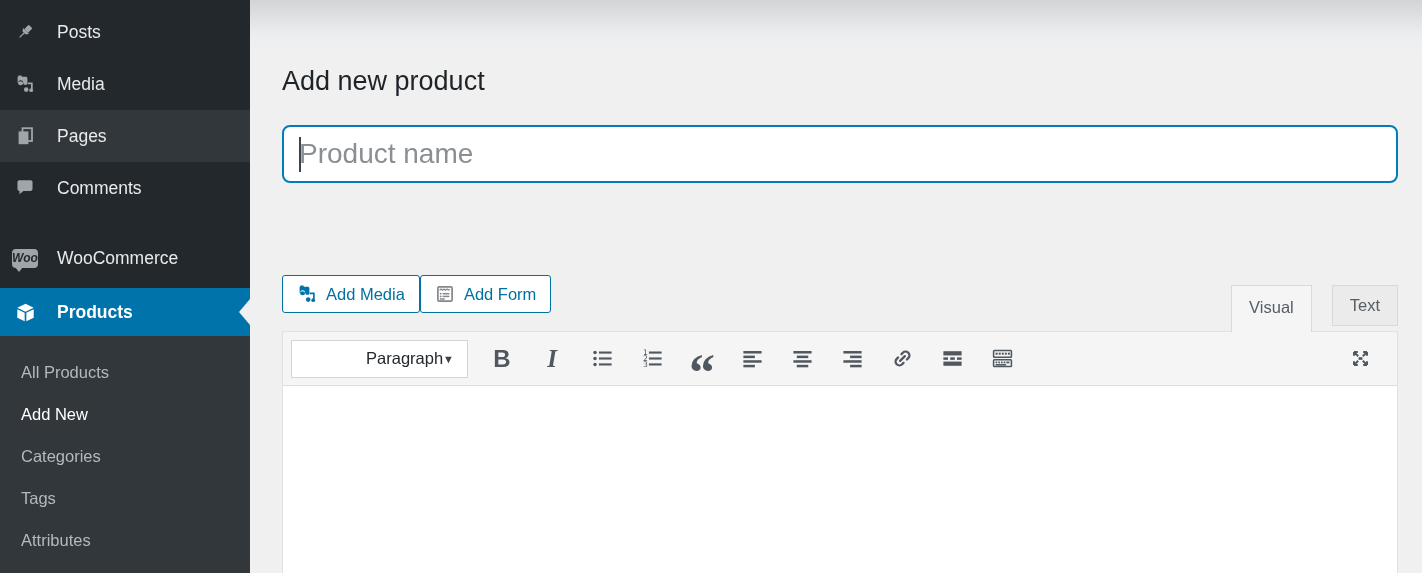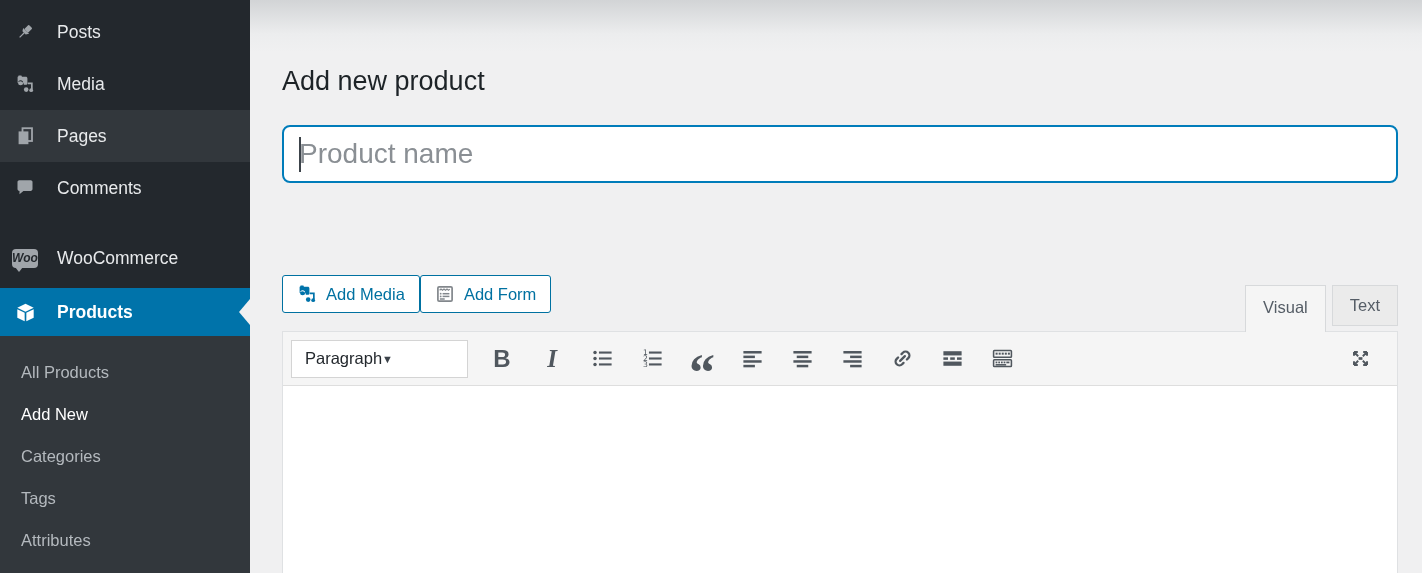--- a/index.html
+++ b/index.html
@@ -31,29 +31,29 @@
                  font-size:28px; color:#32373c; padding:0 15px; outline:none; font-family:"Liberation Sans", sans-serif; }
   .title-input::placeholder { color:#8a8f94; opacity:1; }
   .caret { position:absolute; left:17px; top:12px; width:2px; height:35px; background:#3c434a; }
 
   .editor-tools { margin-top:86px; height:62px; position:relative; }
   .media-buttons { position:absolute; left:0; top:6px; display:flex; }
   .wp-button { display:flex; align-items:center; gap:9px; height:38px; padding:0 14px; background:#ffffff;
                border:1px solid #0071a1; border-radius:3px; color:#0071a1; font-size:16.5px; cursor:pointer; }
   .wp-button .bicon { width:20px; height:20px; display:flex; align-items:center; justify-content:center; }
 
-  .editor-tabs { position:absolute; right:0; bottom:0; display:flex; align-items:flex-end; gap:6px; }
+  .editor-tabs { position:absolute; right:0; bottom:0; display:flex; align-items:flex-end; gap:20px; }
   .tab { font-size:16.5px; color:#555d66; cursor:pointer; }
   .tab.text-tab { background:#ebebeb; border:1px solid #d7d9db; padding:10px 17px; margin-bottom:5px; }
   .tab.visual-tab { background:#f5f5f5; border:1px solid #d7d9db; border-bottom:none; padding:12px 17px 15px; margin-bottom:-1px; position:relative; z-index:2; }
 
   .editor-container { border:1px solid #dfe1e3; }
   .editor-toolbar { height:54px; background:#f5f5f5; border-bottom:1px solid #dedede; display:flex; align-items:center; padding:0 8px; }
   .format-select { width:177px; height:38px; background:#ffffff; border:1px solid #d4d4d4; display:flex; align-items:center;
-                   justify-content:flex-start; padding:0 13px; font-size:16.5px; color:#23282d; cursor:pointer; margin-right:13px; }
+                   justify-content:flex-end; padding:0 13px; font-size:16.5px; color:#23282d; cursor:pointer; margin-right:13px; }
   .format-select .arrow { font-size:11px; color:#3c434a; }
   .tb-btn { width:42px; height:38px; display:flex; align-items:center; justify-content:center; color:#50575e; cursor:pointer; margin-right:8px; }
   .tb-btn svg { display:block; }
   .glyph-b { font-size:24px; font-weight:800; color:#50575e; }
   .glyph-i { font-family:"Liberation Serif", serif; font-style:italic; font-weight:bold; font-size:25px; color:#50575e; }
   .glyph-q { font-family:"Liberation Serif", serif; font-weight:bold; font-size:52px; color:#50575e; line-height:0; transform:translateY(14px); }
   .tb-btn.fullscreen { margin-left:auto; margin-right:8px; }
   .editor-body { background:#ffffff; height:187px; cursor:text; }
 </style>
 </head>

